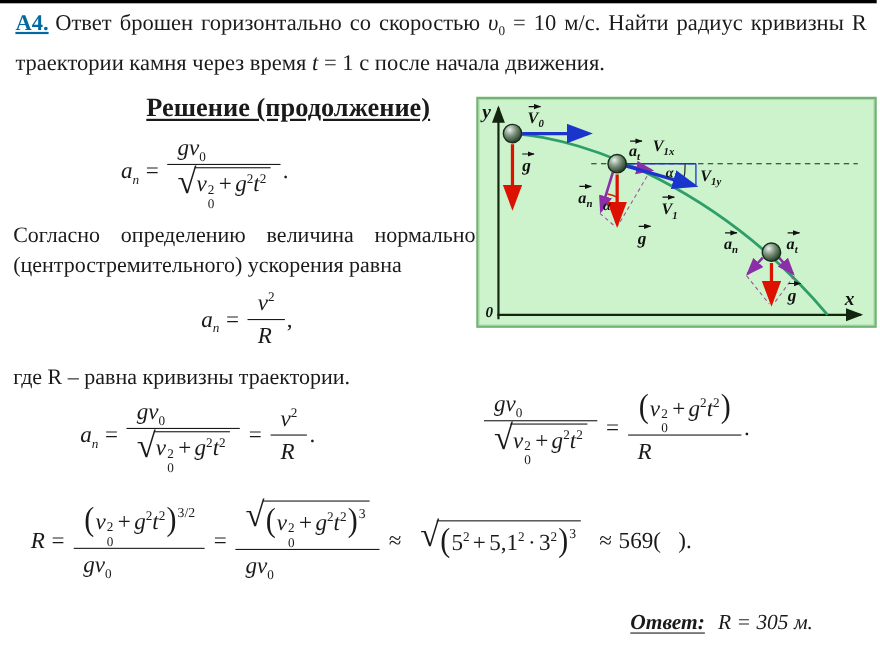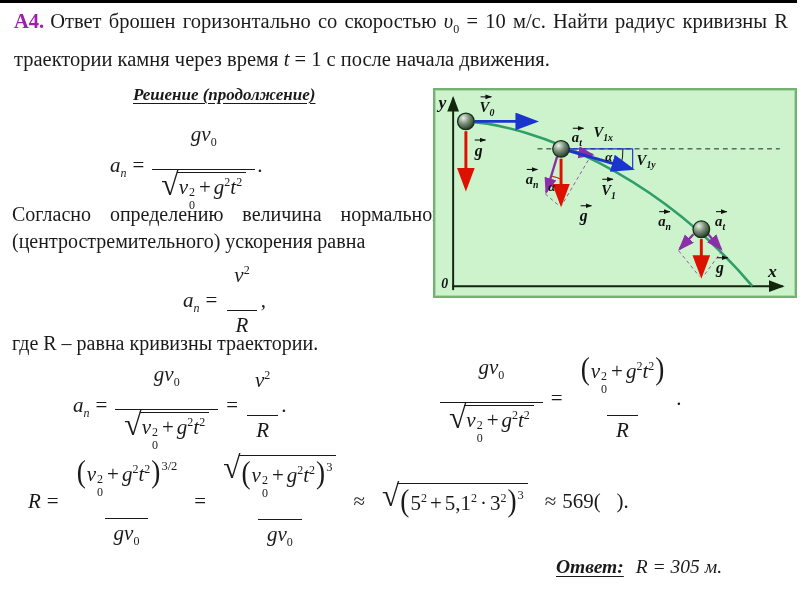--- a/index.html
+++ b/index.html
@@ -2,55 +2,55 @@
 <html><head>
 <meta charset="utf-8">
 <style>
   html,body{margin:0;padding:0;}
   body{width:800px;height:600px;background:#ffffff;position:relative;overflow:hidden;
        font-family:"Liberation Serif",serif;color:#1a1a1a;}
   .top-bar{position:absolute;top:0;left:0;width:797px;height:3px;background:#000;}
 
   
   .problem{position:absolute;left:14px;top:6px;width:774px;font-size:20.5px;line-height:30px;text-align:justify;}
-  .problem-label{color:#a21caf;font-weight:bold;margin-right:6px;}
+  .problem-label{color:#0369a1;font-weight:bold;text-decoration:underline;margin-right:6px;}
   .vart{font-style:italic;}
   .problem sub{font-size:12px;}
-  .heading{position:absolute;left:133px;top:85px;font-size:17px;font-weight:bold;font-style:italic;
+  .heading{position:absolute;left:133px;top:85px;font-size:24px;font-weight:bold;
            text-decoration:underline;text-underline-offset:3px;}
   .para{position:absolute;font-size:20px;line-height:27px;}
   .p2{left:12px;top:201px;width:438px;text-align:justify;}
   .p3{left:12px;top:330px;}
 
   
   .formula{position:absolute;display:flex;align-items:center;font-size:21px;white-space:nowrap;}
   .formula .var{font-style:italic;}
   .formula sub{font-size:12px;font-style:italic;line-height:0;}
   .formula sub.n0{font-style:normal;}
   .formula sup{font-size:12px;font-style:normal;line-height:0;}
   .op{padding:0 6px;}
   .op2{padding:0 3px;}
-  .frac{display:inline-flex;flex-direction:column;align-items:center;margin:0 2px;gap:20px;}
+  .frac{display:inline-flex;flex-direction:column;margin:0 2px;}
   .frac .num{padding:0 9px 2px;}
   .frac .den{border-top:1.7px solid #1a1a1a;padding:2px 9px 0;}
   .sqrt{display:inline-flex;align-items:flex-start;}
   .sqrt .rsign{font-style:normal;font-size:1.5em;line-height:1;margin-right:-2px;transform:translateY(-3px);}
   .sqrt .radicand{border-top:1.7px solid #1a1a1a;padding:2px 4px 0 2px;}
   .ss{display:inline-flex;flex-direction:column;font-size:12px;line-height:1;font-style:normal;
       position:relative;top:2px;margin:0 1px;row-gap:1px;}
   .bp{font-style:normal;font-size:1.3em;display:inline-block;transform:scaleY(1.12);padding:0 1px;}
   .exp{font-size:12.5px;font-style:normal;position:relative;top:-11px;margin-top:16px;}
   .f1{left:110px;top:122px;}
   .f2{left:183px;top:263px;}
   .f3l{left:73px;top:362px;}
   .f3r{left:438px;top:354px;}
   .f4{left:28px;top:455px;}
 
   
-  .answer{position:absolute;left:556px;top:556px;font-size:19.5px;white-space:nowrap;}
+  .answer{position:absolute;left:573px;top:556px;font-size:19.5px;white-space:nowrap;}
   .ans-label{font-weight:bold;font-style:italic;text-decoration:underline;text-underline-offset:3px;}
   .ans-text{font-style:italic;margin-left:12px;}
 
   
   .diagram{position:absolute;left:433px;top:88px;width:364px;height:210px;background:#ccf3cc;
            border:2px solid #74b274;box-shadow:inset 0 0 0 1px #a9d9a9;box-sizing:border-box;}
   .diagram svg{display:block;width:100%;height:100%;}
   .dlabel{font-family:"Liberation Serif",serif;font-weight:bold;font-style:italic;fill:#111;}
 </style>
 </head>

